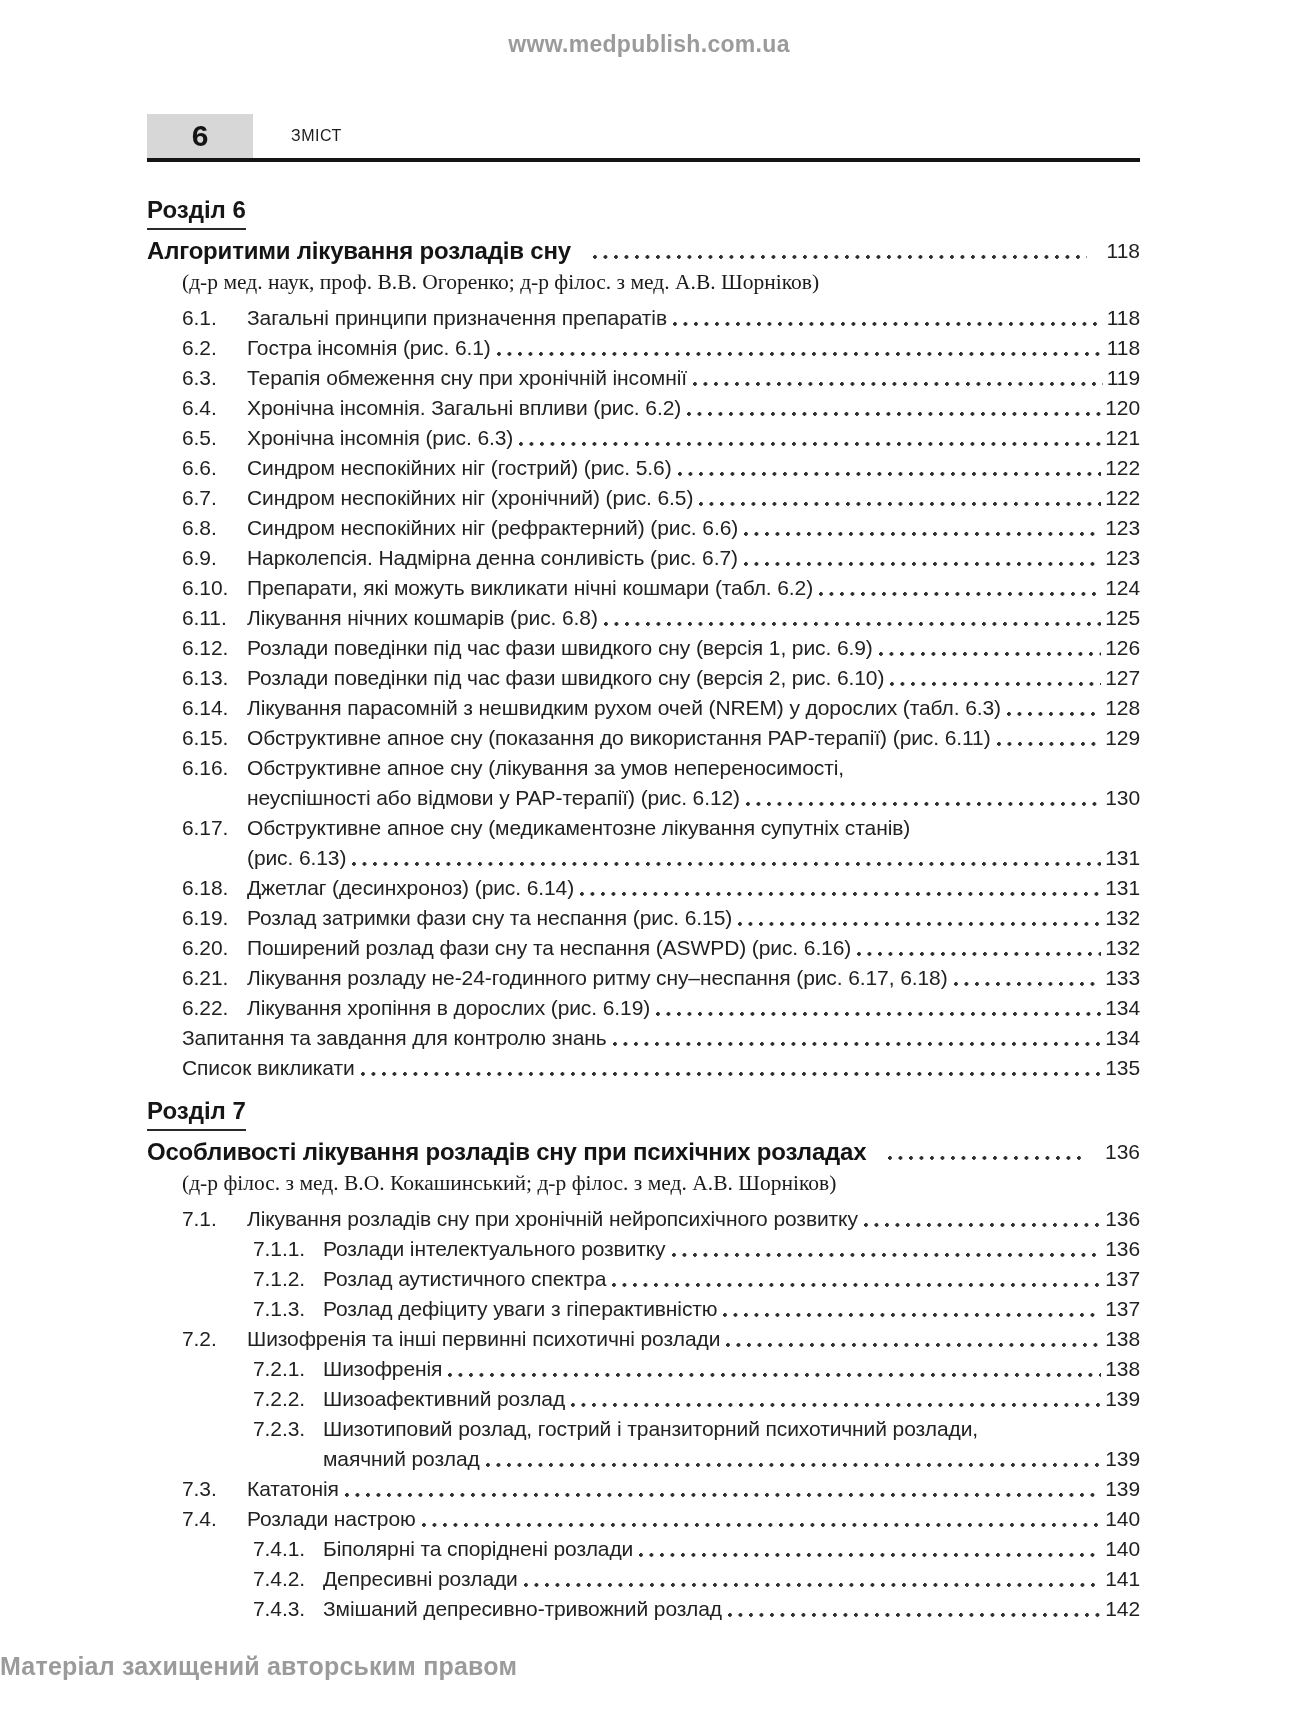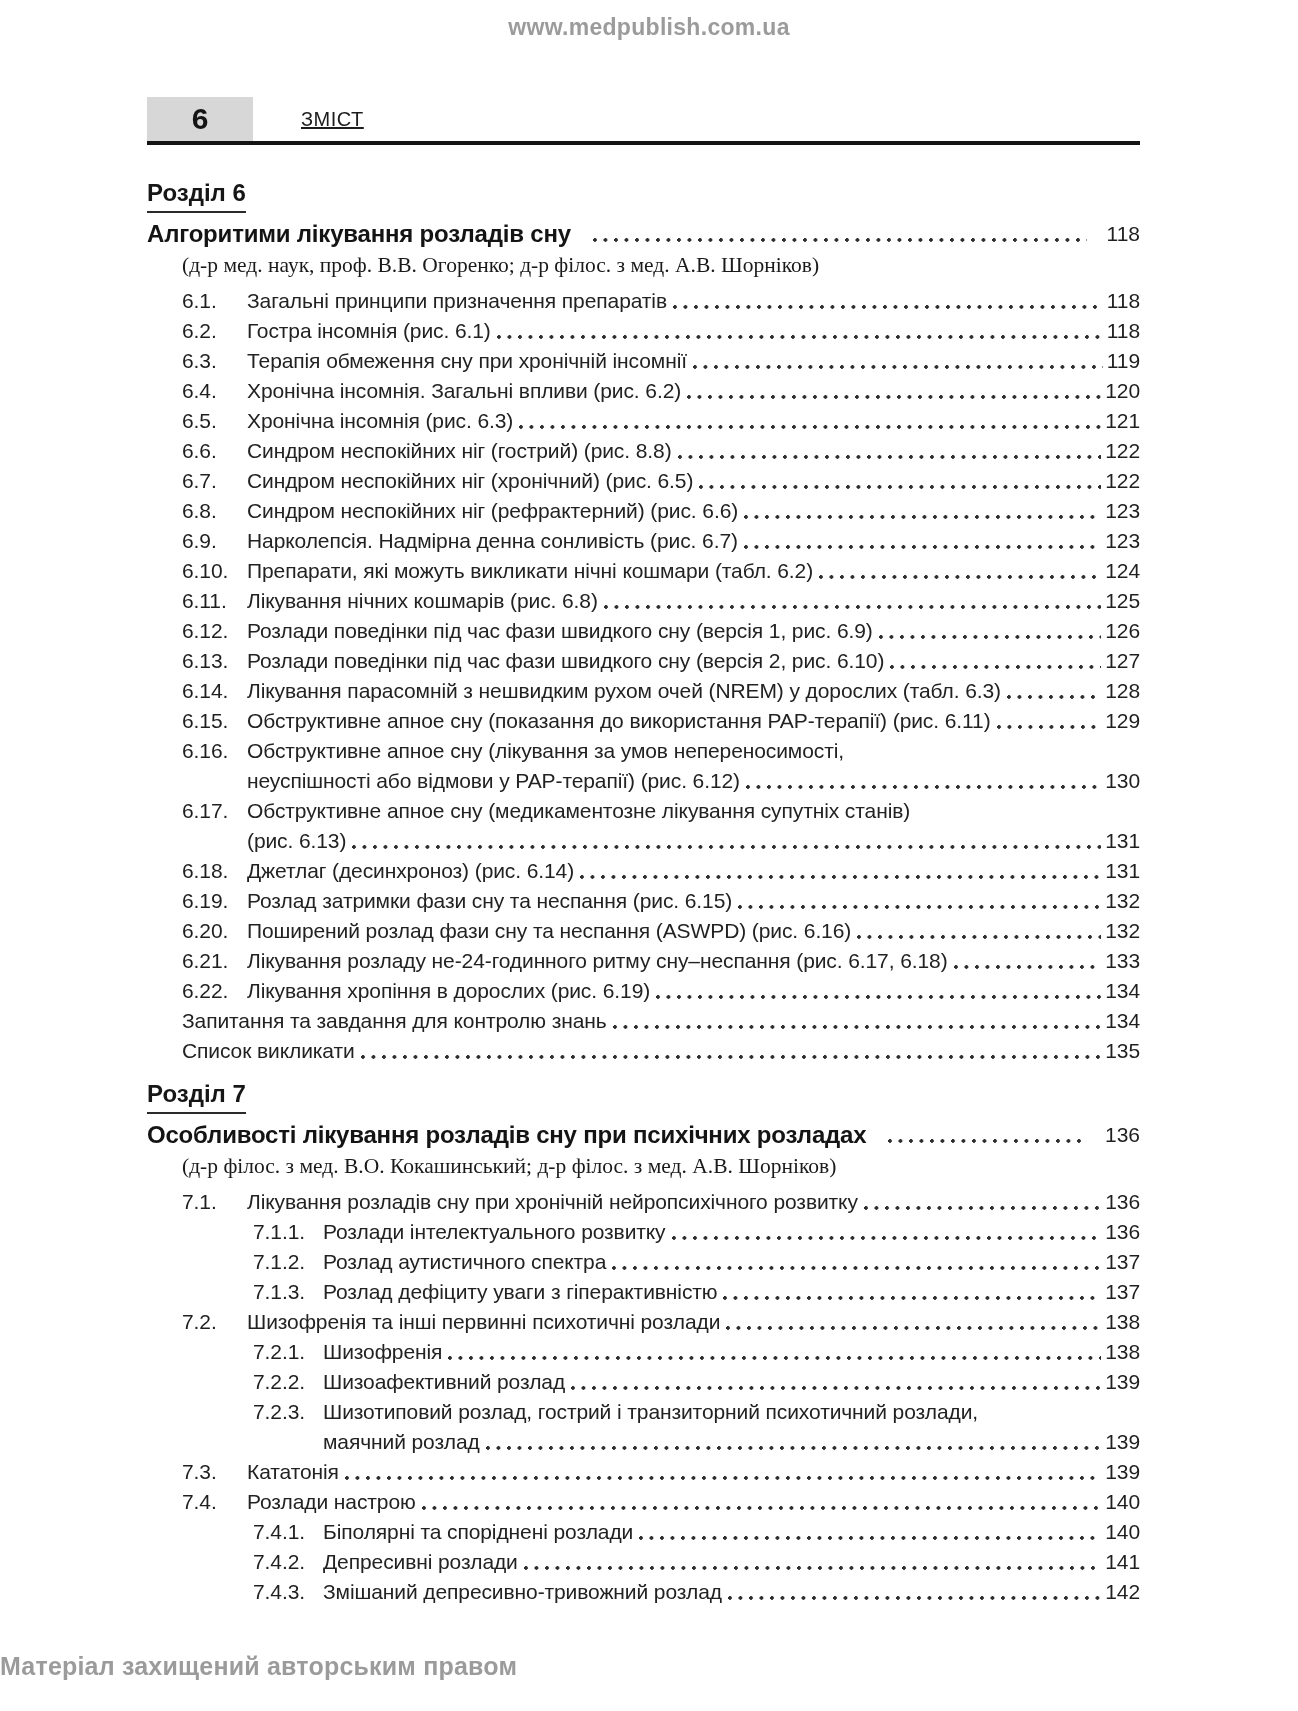--- a/index.html
+++ b/index.html
@@ -7,21 +7,21 @@
     position: relative;
     width: 1298px;
     height: 1711px;
     background: #ffffff;
     overflow: hidden;
     font-family: "Liberation Sans", sans-serif;
     color: #1f1f1f;
   }
   
   .site-url {
-    padding-top: 14px;
+    padding-top: 31px;
     text-align: center;
     font-size: 23px;
     font-weight: 700;
     letter-spacing: 0.3px;
     color: #9b9b9b;
   }
   
   .page-header {
     margin: 56px 0 0 147px;
     width: 993px;
@@ -35,25 +35,24 @@
     height: 44px;
     background: #d7d7d7;
     display: flex;
     align-items: center;
     justify-content: center;
     font-size: 30px;
     font-weight: 700;
     color: #141414;
   }
   .page-header-title {
-    margin-left: 48px;
-    font-size: 20px;
+    margin-left: 38px;
+    font-size: 16px;
     letter-spacing: 0.5px;
     color: #1c1c1c;
-    text-decoration: underline;
   }
   .header-rule { height: 4px; background: #141414; }
 
   
   #toc { margin: 34px 0 0 147px; width: 993px; }
   .chapter + .chapter { margin-top: 14px; }
   .chapter-label {
     display: inline-block;
     font-size: 24px;
     font-weight: 700;
@@ -197,21 +196,21 @@
                 <span class="txt">Хронічна інсомнія (рис. 6.3)</span>
                 <span class="dots"></span>
                 <span class="pg">121</span>
               </div>
             </div>
           </div>
           <div class="entry lvl1">
             <span class="num">6.6.</span>
             <div class="entry-body">
               <div class="line last">
-                <span class="txt">Синдром неспокійних ніг (гострий) (рис. 8.8)</span>
+                <span class="txt">Синдром неспокійних ніг (гострий) (рис. 5.6)</span>
                 <span class="dots"></span>
                 <span class="pg">122</span>
               </div>
             </div>
           </div>
           <div class="entry lvl1">
             <span class="num">6.7.</span>
             <div class="entry-body">
               <div class="line last">
                 <span class="txt">Синдром неспокійних ніг (хронічний) (рис. 6.5)</span>

